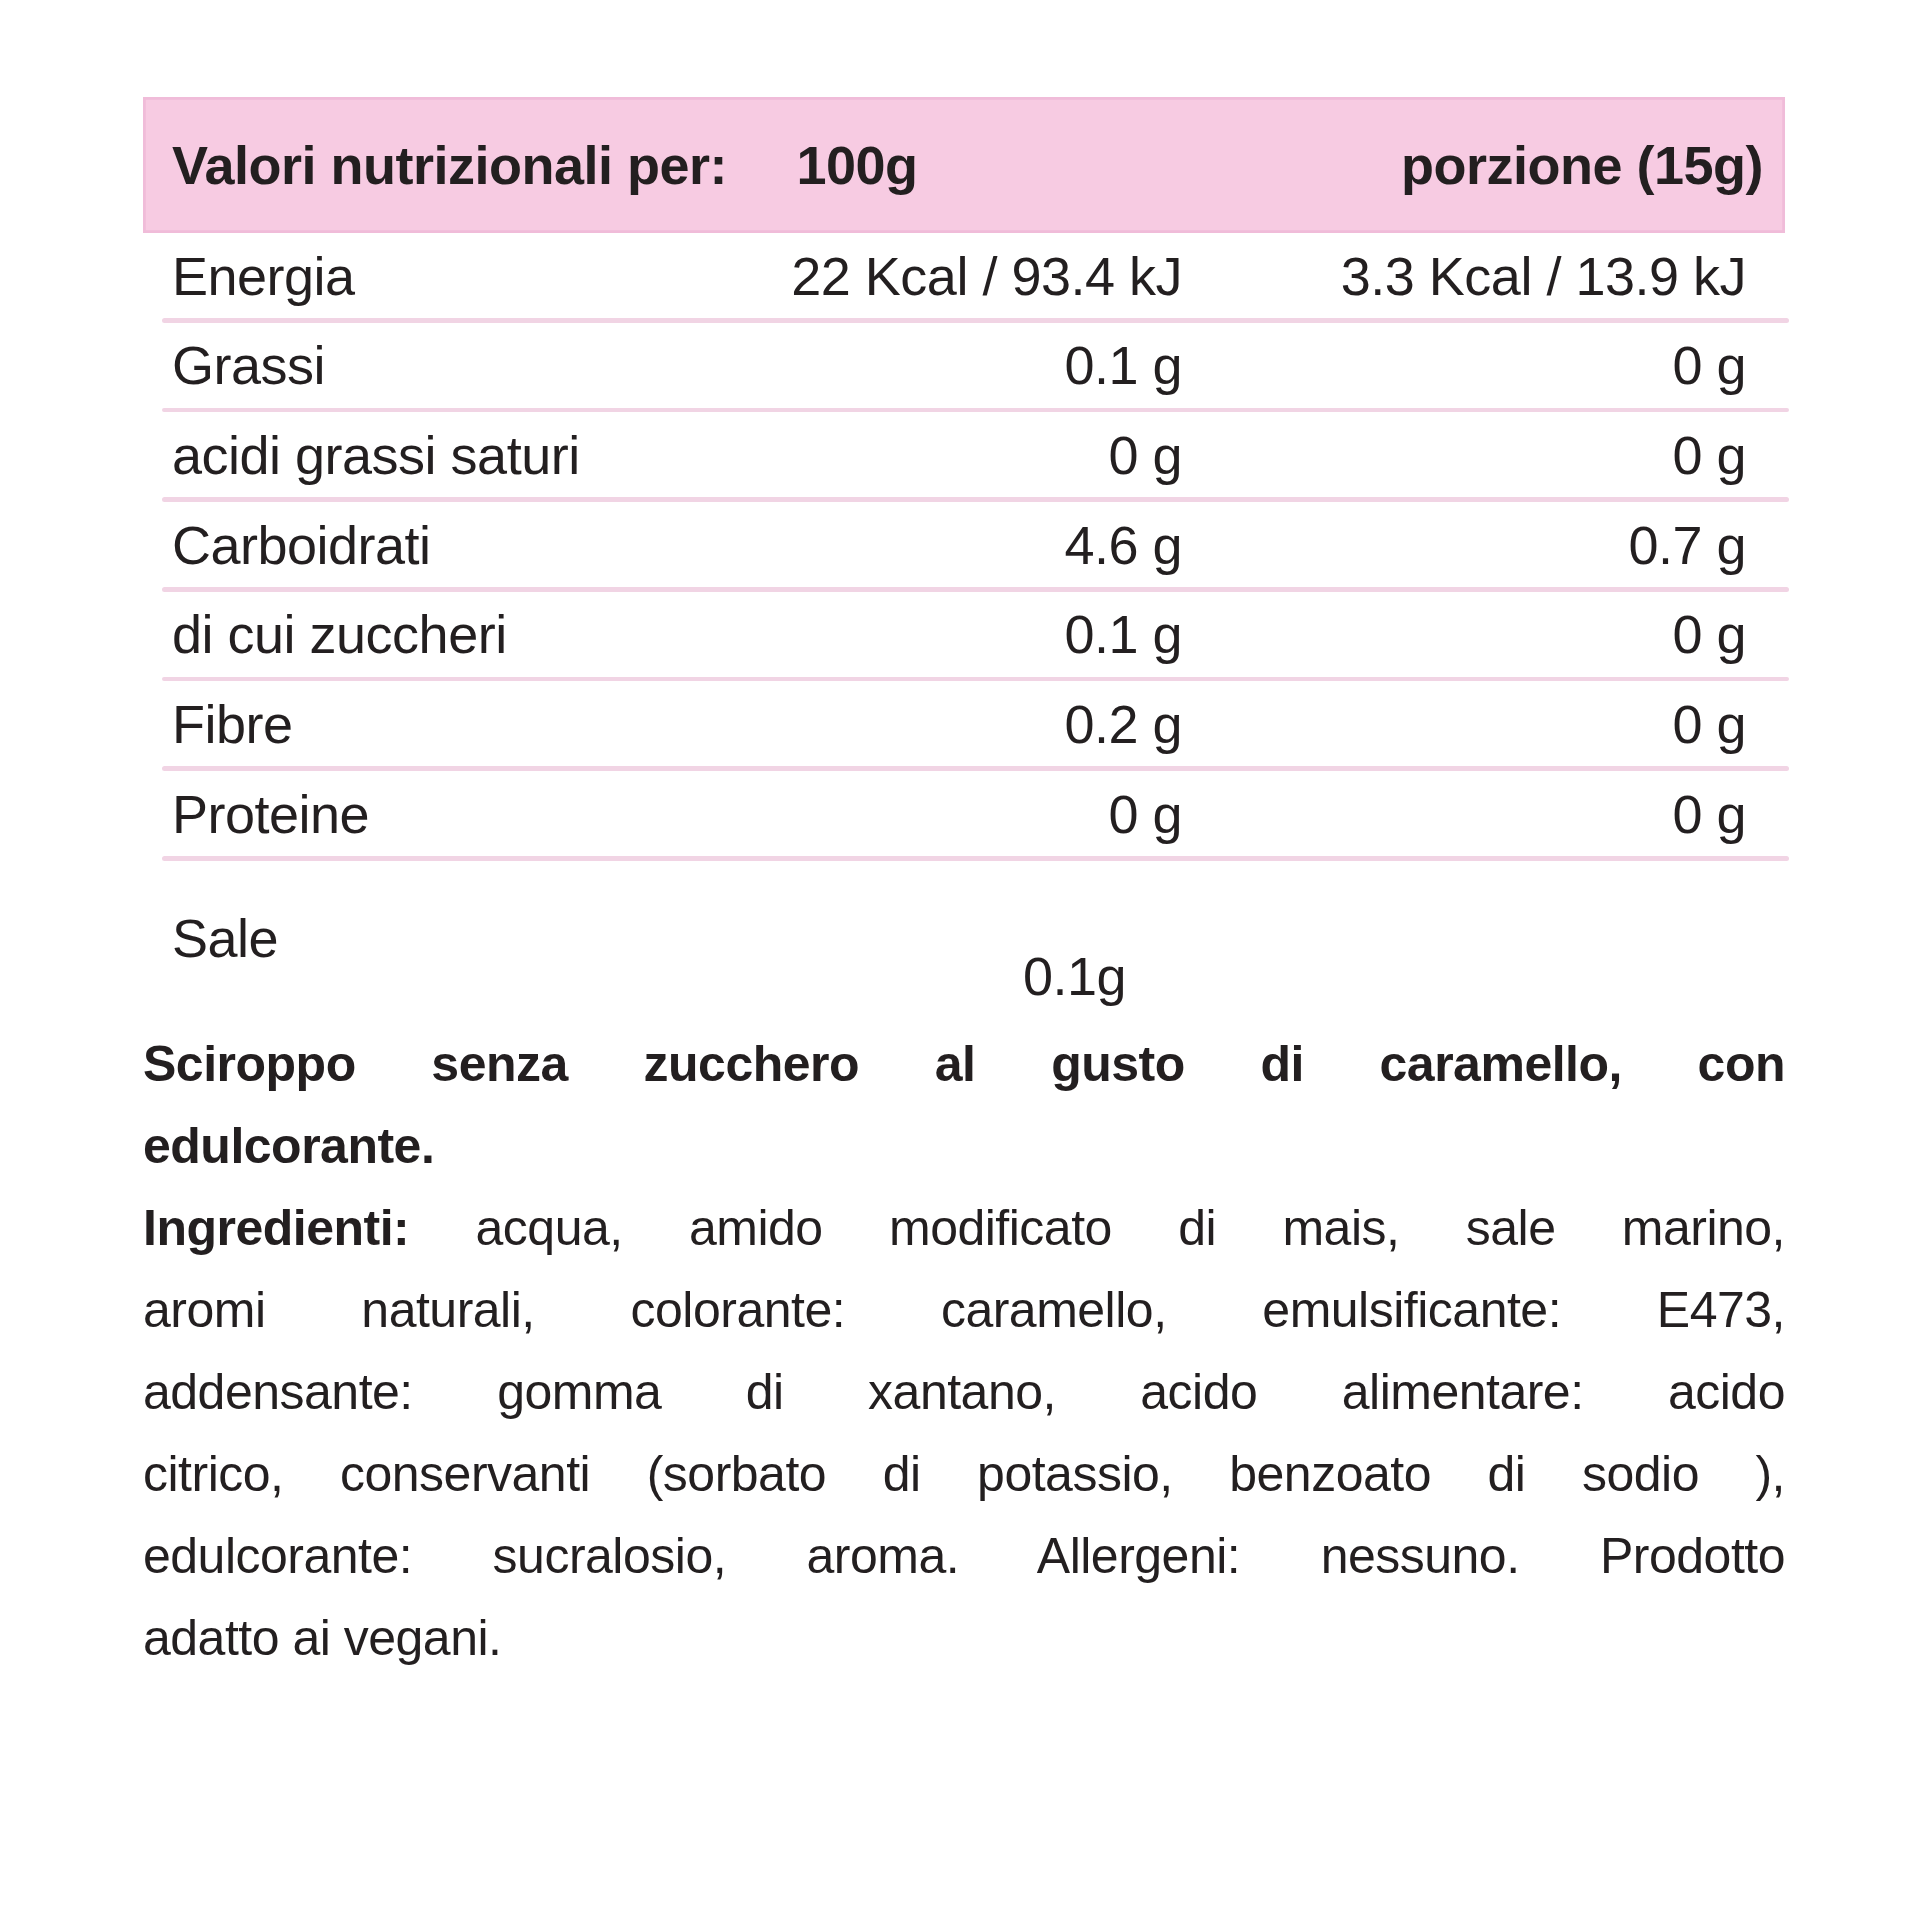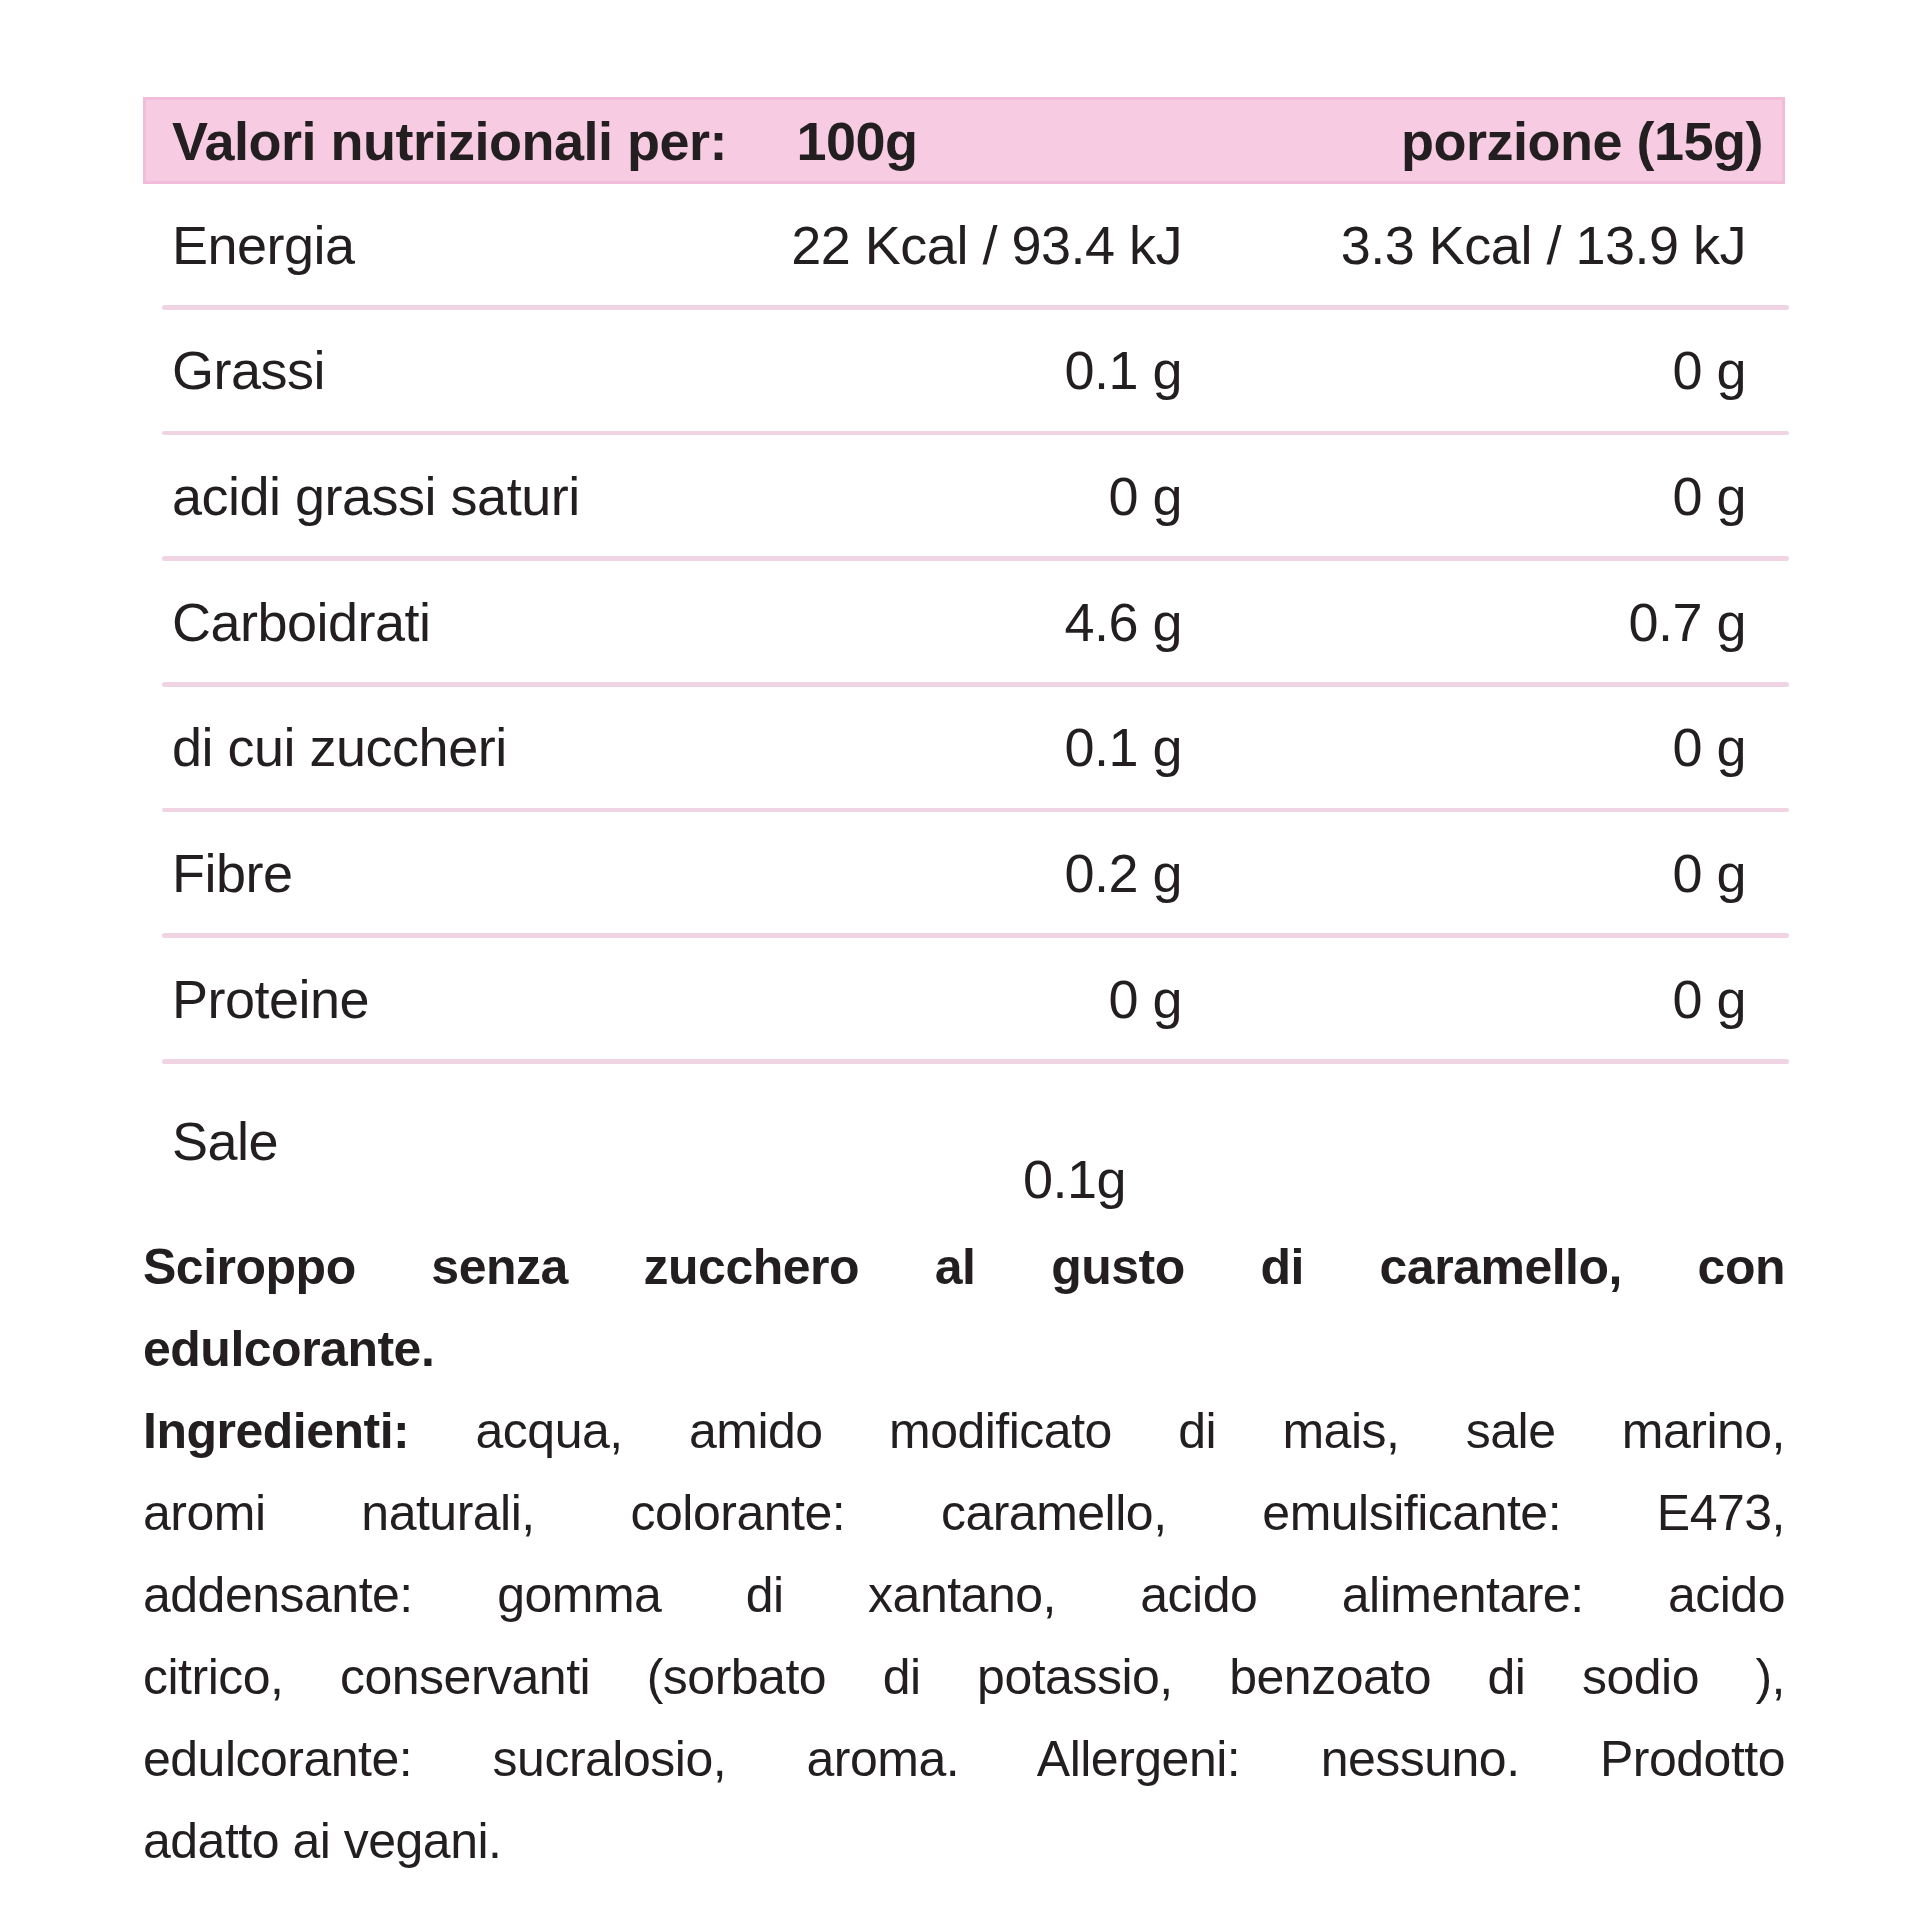--- a/index.html
+++ b/index.html
@@ -18,36 +18,36 @@
     position: absolute;
     left: 143px;
     top: 97px;
     width: 1642px;
   }
   
   .header-bar {
     display: grid;
     grid-template-columns: 573px 282px 1fr;
     align-items: center;
-    height: 87px;
+    height: 136px;
     background: #f7cbe2;
     box-shadow: inset 0 0 0 2.8px #f0bcd9;
     font-size: 54px;
     font-weight: bold;
     letter-spacing: -0.5px;
   }
   .header-bar .c1 { padding-left: 29px; white-space: nowrap; overflow: visible; }
   .header-bar .c2 { text-align: center; white-space: nowrap; }
   .header-bar .c3 { text-align: right; padding-right: 22px; white-space: nowrap; }
   
   .row {
     display: grid;
     grid-template-columns: 565px 474px 1fr;
     align-items: center;
-    height: 121px;
+    height: 85px;
     font-size: 54px;
     letter-spacing: -0.5px;
   }
   .row .c1 { padding-left: 29px; white-space: nowrap; }
   .row .c2 { text-align: right; white-space: nowrap; }
   .row .c3 { text-align: right; padding-right: 39px; white-space: nowrap; }
   .row.sale { height: 155px; }
   .row.sale .c3 { position: relative; top: 38px; padding-right: 56px; }
   .divider {
     height: 4.7px;

